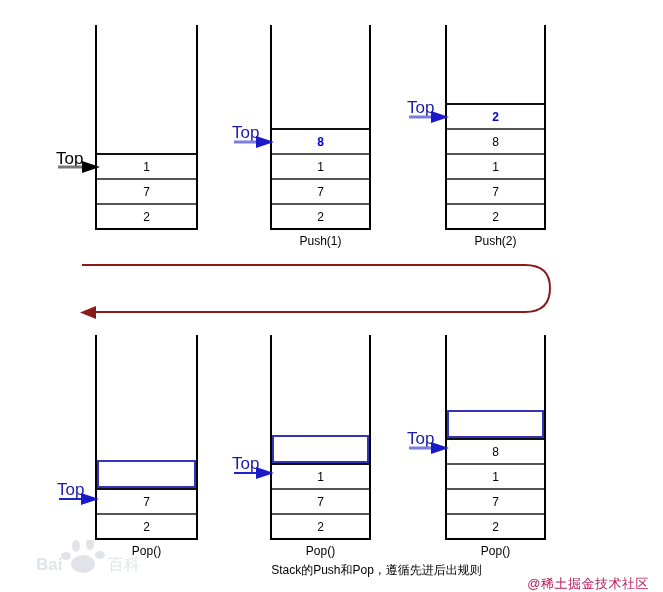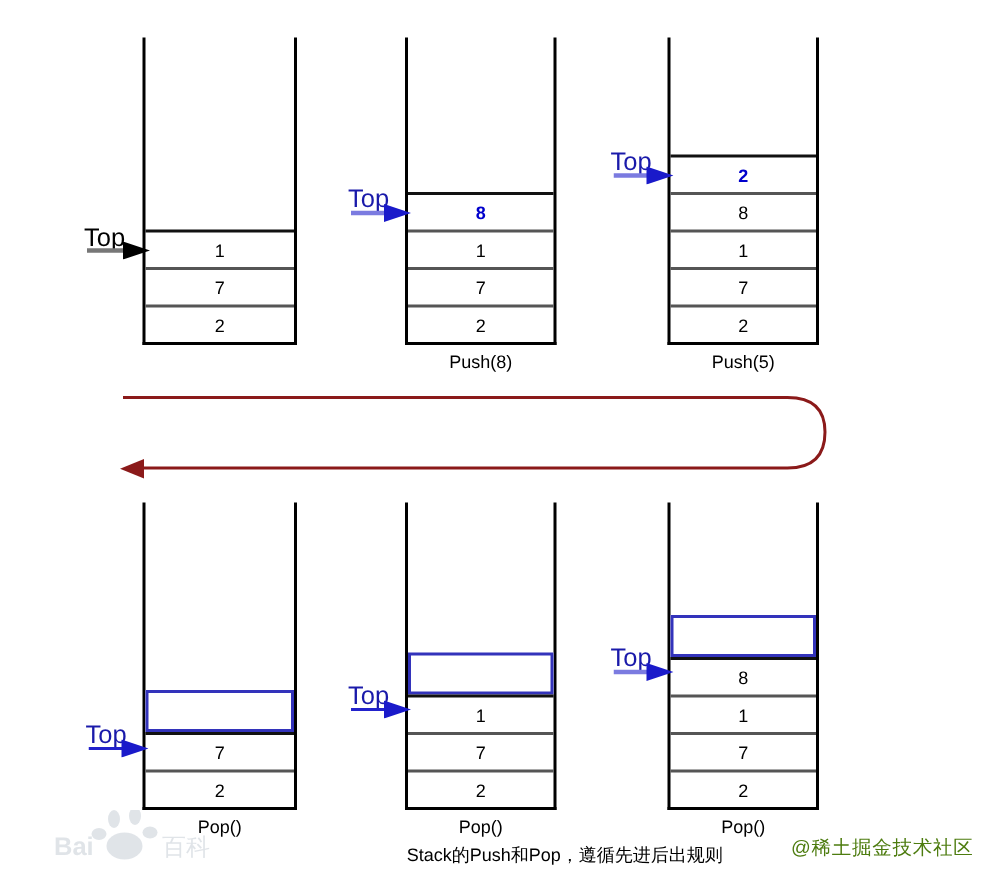--- a/index.html
+++ b/index.html
@@ -116,23 +116,23 @@
     left: 36px;
     top: 540px;
     width: 120px;
     height: 34px;
     opacity: 0.30;
     pointer-events: none;
   }
   .wm-juejin {
     position: absolute;
     right: 14px;
-    top: 556px;
+    top: 575px;
     font-size: 13px;
-    color: #4d7c0f;
+    color: #be185d;
     white-space: nowrap;
     letter-spacing: 0.5px;
   }
 </style>
 </head>
 <body>
 
 <div class="canvas">
 
   <div class="stack" id="s1" style="left:95px; top:25px; width:103px; height:205px;">
@@ -154,37 +154,37 @@
     <div class="cell">7</div>
     <div class="cell">2</div>
   </div>
   <div class="toplabel blue" style="left:232px; top:124px;">
     <span class="txt">Top</span>
   </div>
   <svg class="arrow" style="left:234px; top:136px; width:40px; height:12px;" viewBox="0 0 40 12">
     <line x1="0" y1="6" x2="25" y2="6" stroke="#7b7be0" stroke-width="3"></line>
     <polygon points="22,0 40,6 22,12" fill="#1a1aca"></polygon>
   </svg>
-  <div class="op-label" style="left:270px; top:234px; width:101px;">Push(8)</div>
+  <div class="op-label" style="left:270px; top:234px; width:101px;">Push(1)</div>
 
   <div class="stack" id="s3" style="left:445px; top:25px; width:101px; height:205px;">
     <div class="cell top-cell highlight">2</div>
     <div class="cell">8</div>
     <div class="cell">1</div>
     <div class="cell">7</div>
     <div class="cell">2</div>
   </div>
   <div class="toplabel blue" style="left:407px; top:99px;">
     <span class="txt">Top</span>
   </div>
   <svg class="arrow" style="left:409px; top:111px; width:40px; height:12px;" viewBox="0 0 40 12">
     <line x1="0" y1="6" x2="25" y2="6" stroke="#7b7be0" stroke-width="3"></line>
     <polygon points="22,0 40,6 22,12" fill="#1a1aca"></polygon>
   </svg>
-  <div class="op-label" style="left:445px; top:234px; width:101px;">Push(5)</div>
+  <div class="op-label" style="left:445px; top:234px; width:101px;">Push(2)</div>
 
   <svg class="loop-arrow" viewBox="0 0 500 75">
     <path d="M 12 10 L 455 10 Q 480 10 480 33 Q 480 57 455 57 L 24 57" fill="none" stroke="#8b1a1a" stroke-width="2"></path>
     <polygon points="26,51 10,57.5 26,64" fill="#8b1a1a"></polygon>
   </svg>
 
   <div class="stack" id="s4" style="left:445px; top:335px; width:101px; height:205px;">
     <div class="cell empty-slot"></div>
     <div class="cell top-cell">8</div>
     <div class="cell">1</div>

